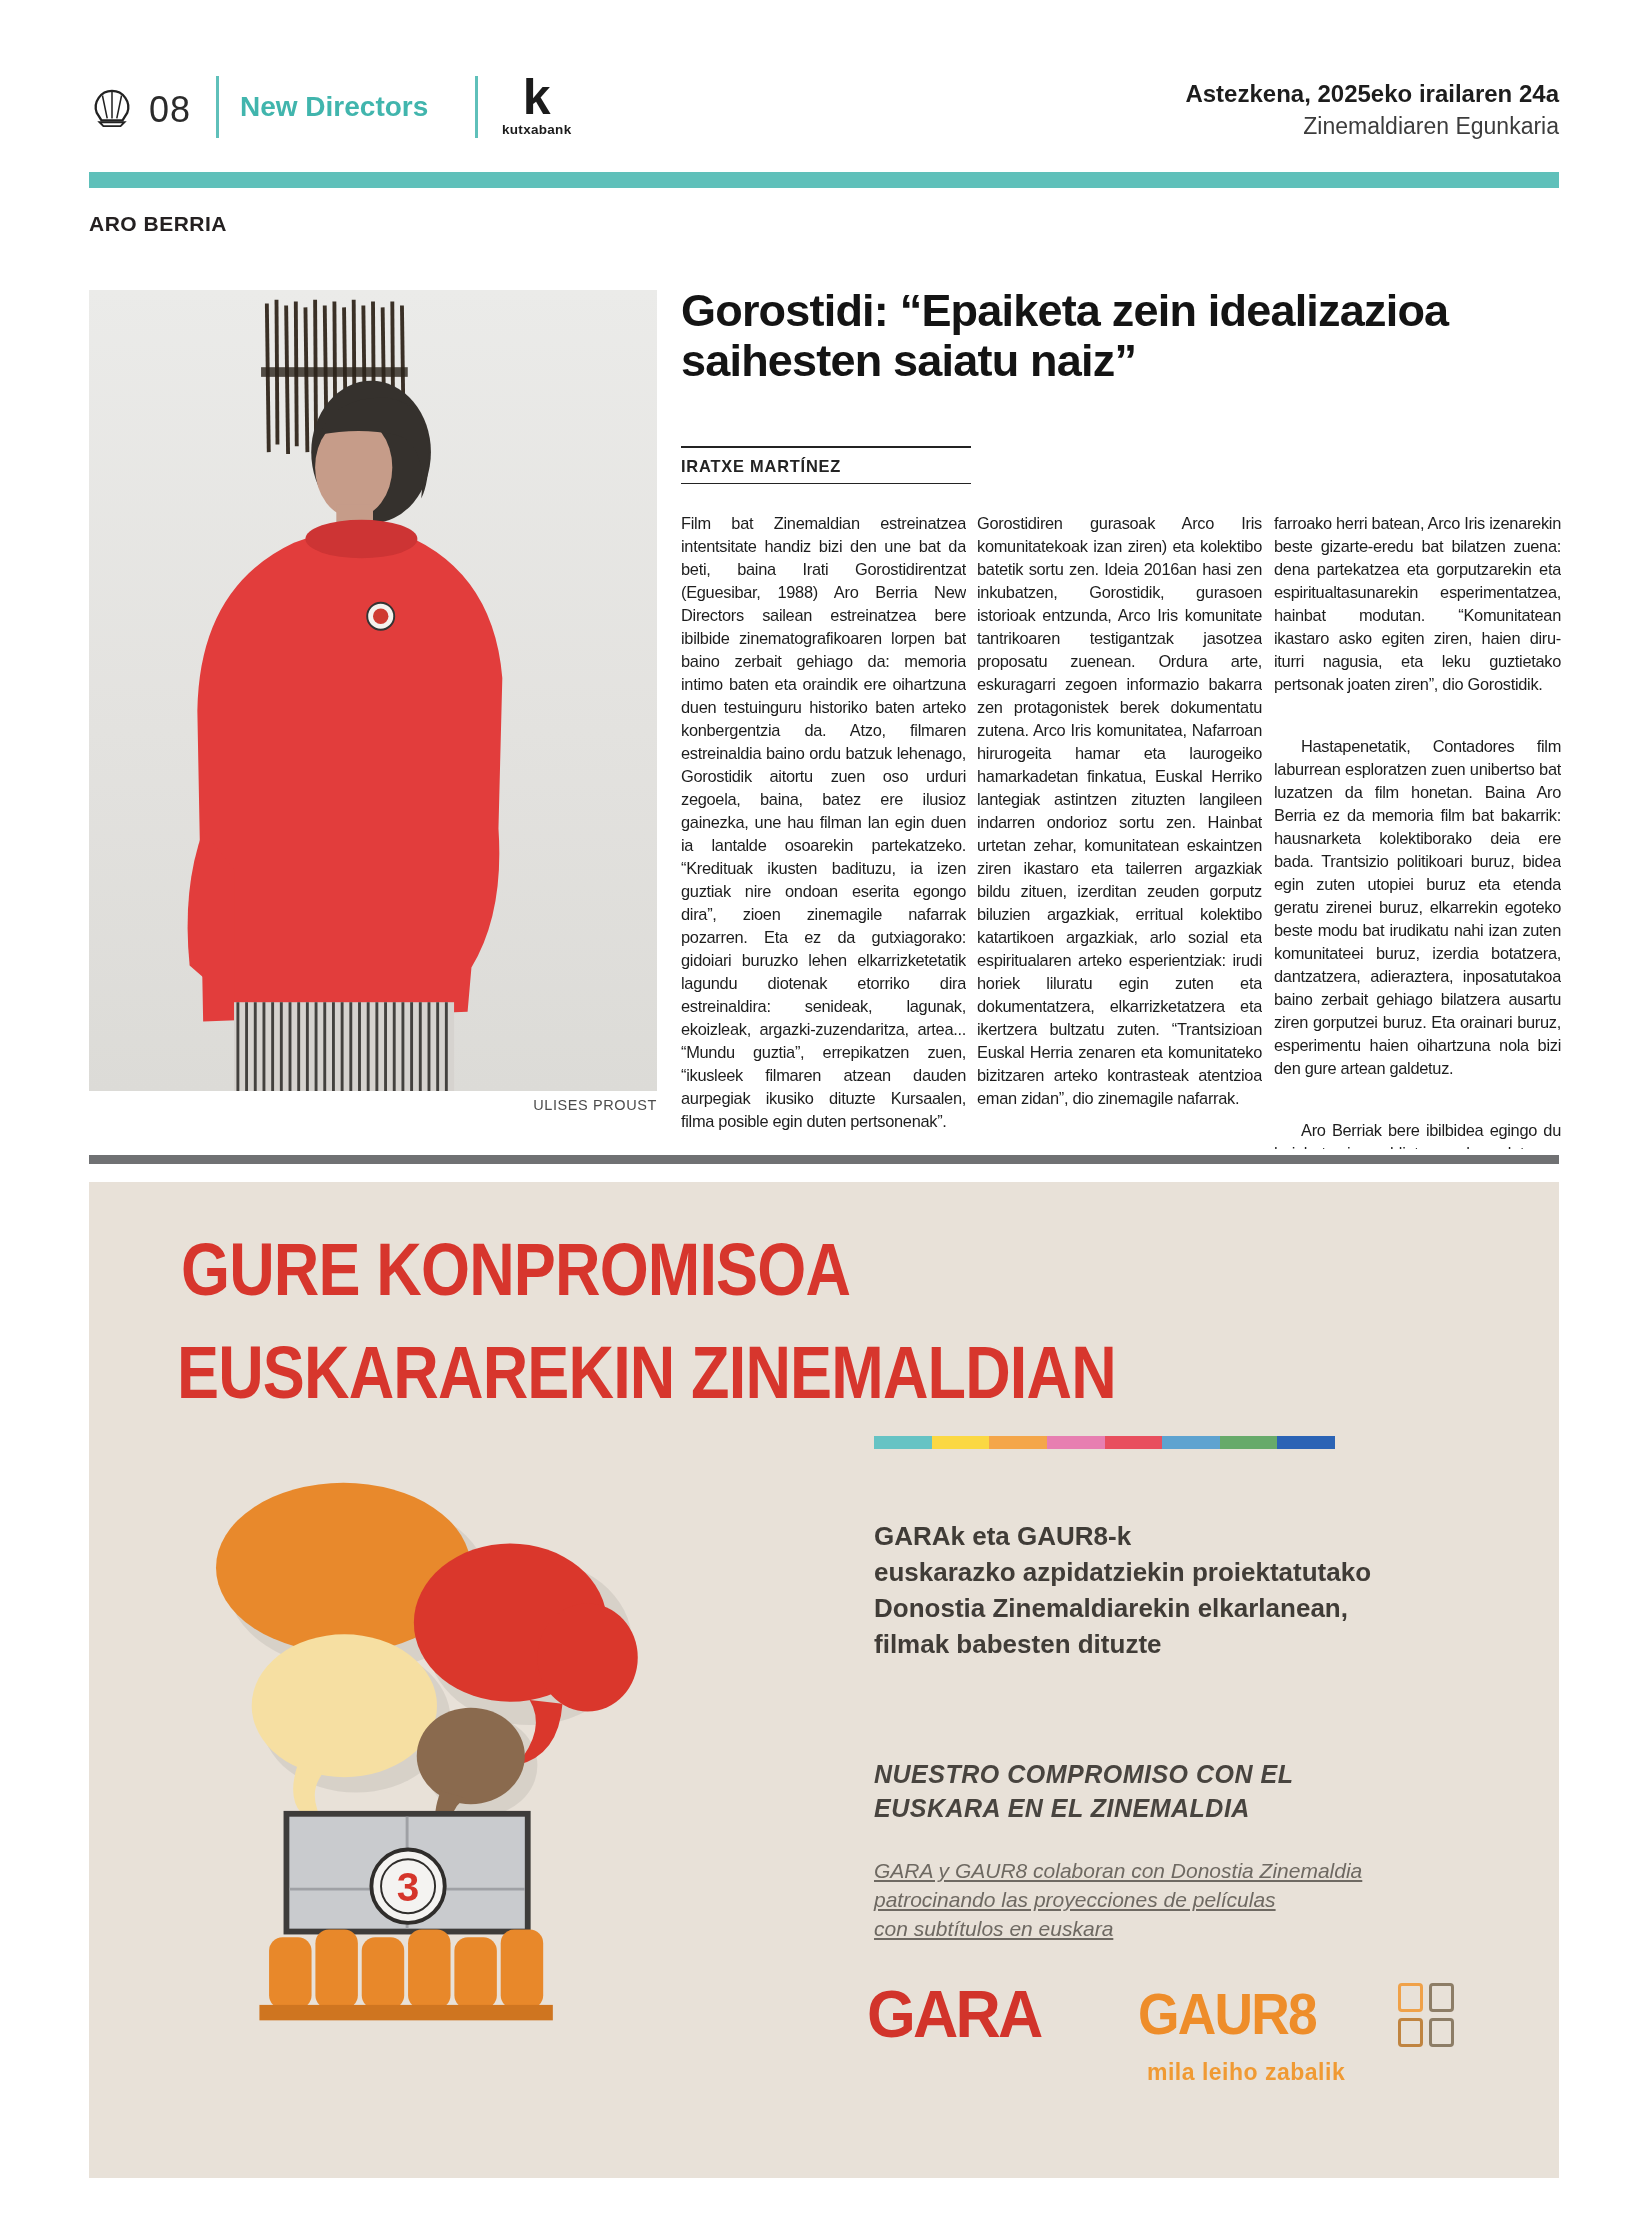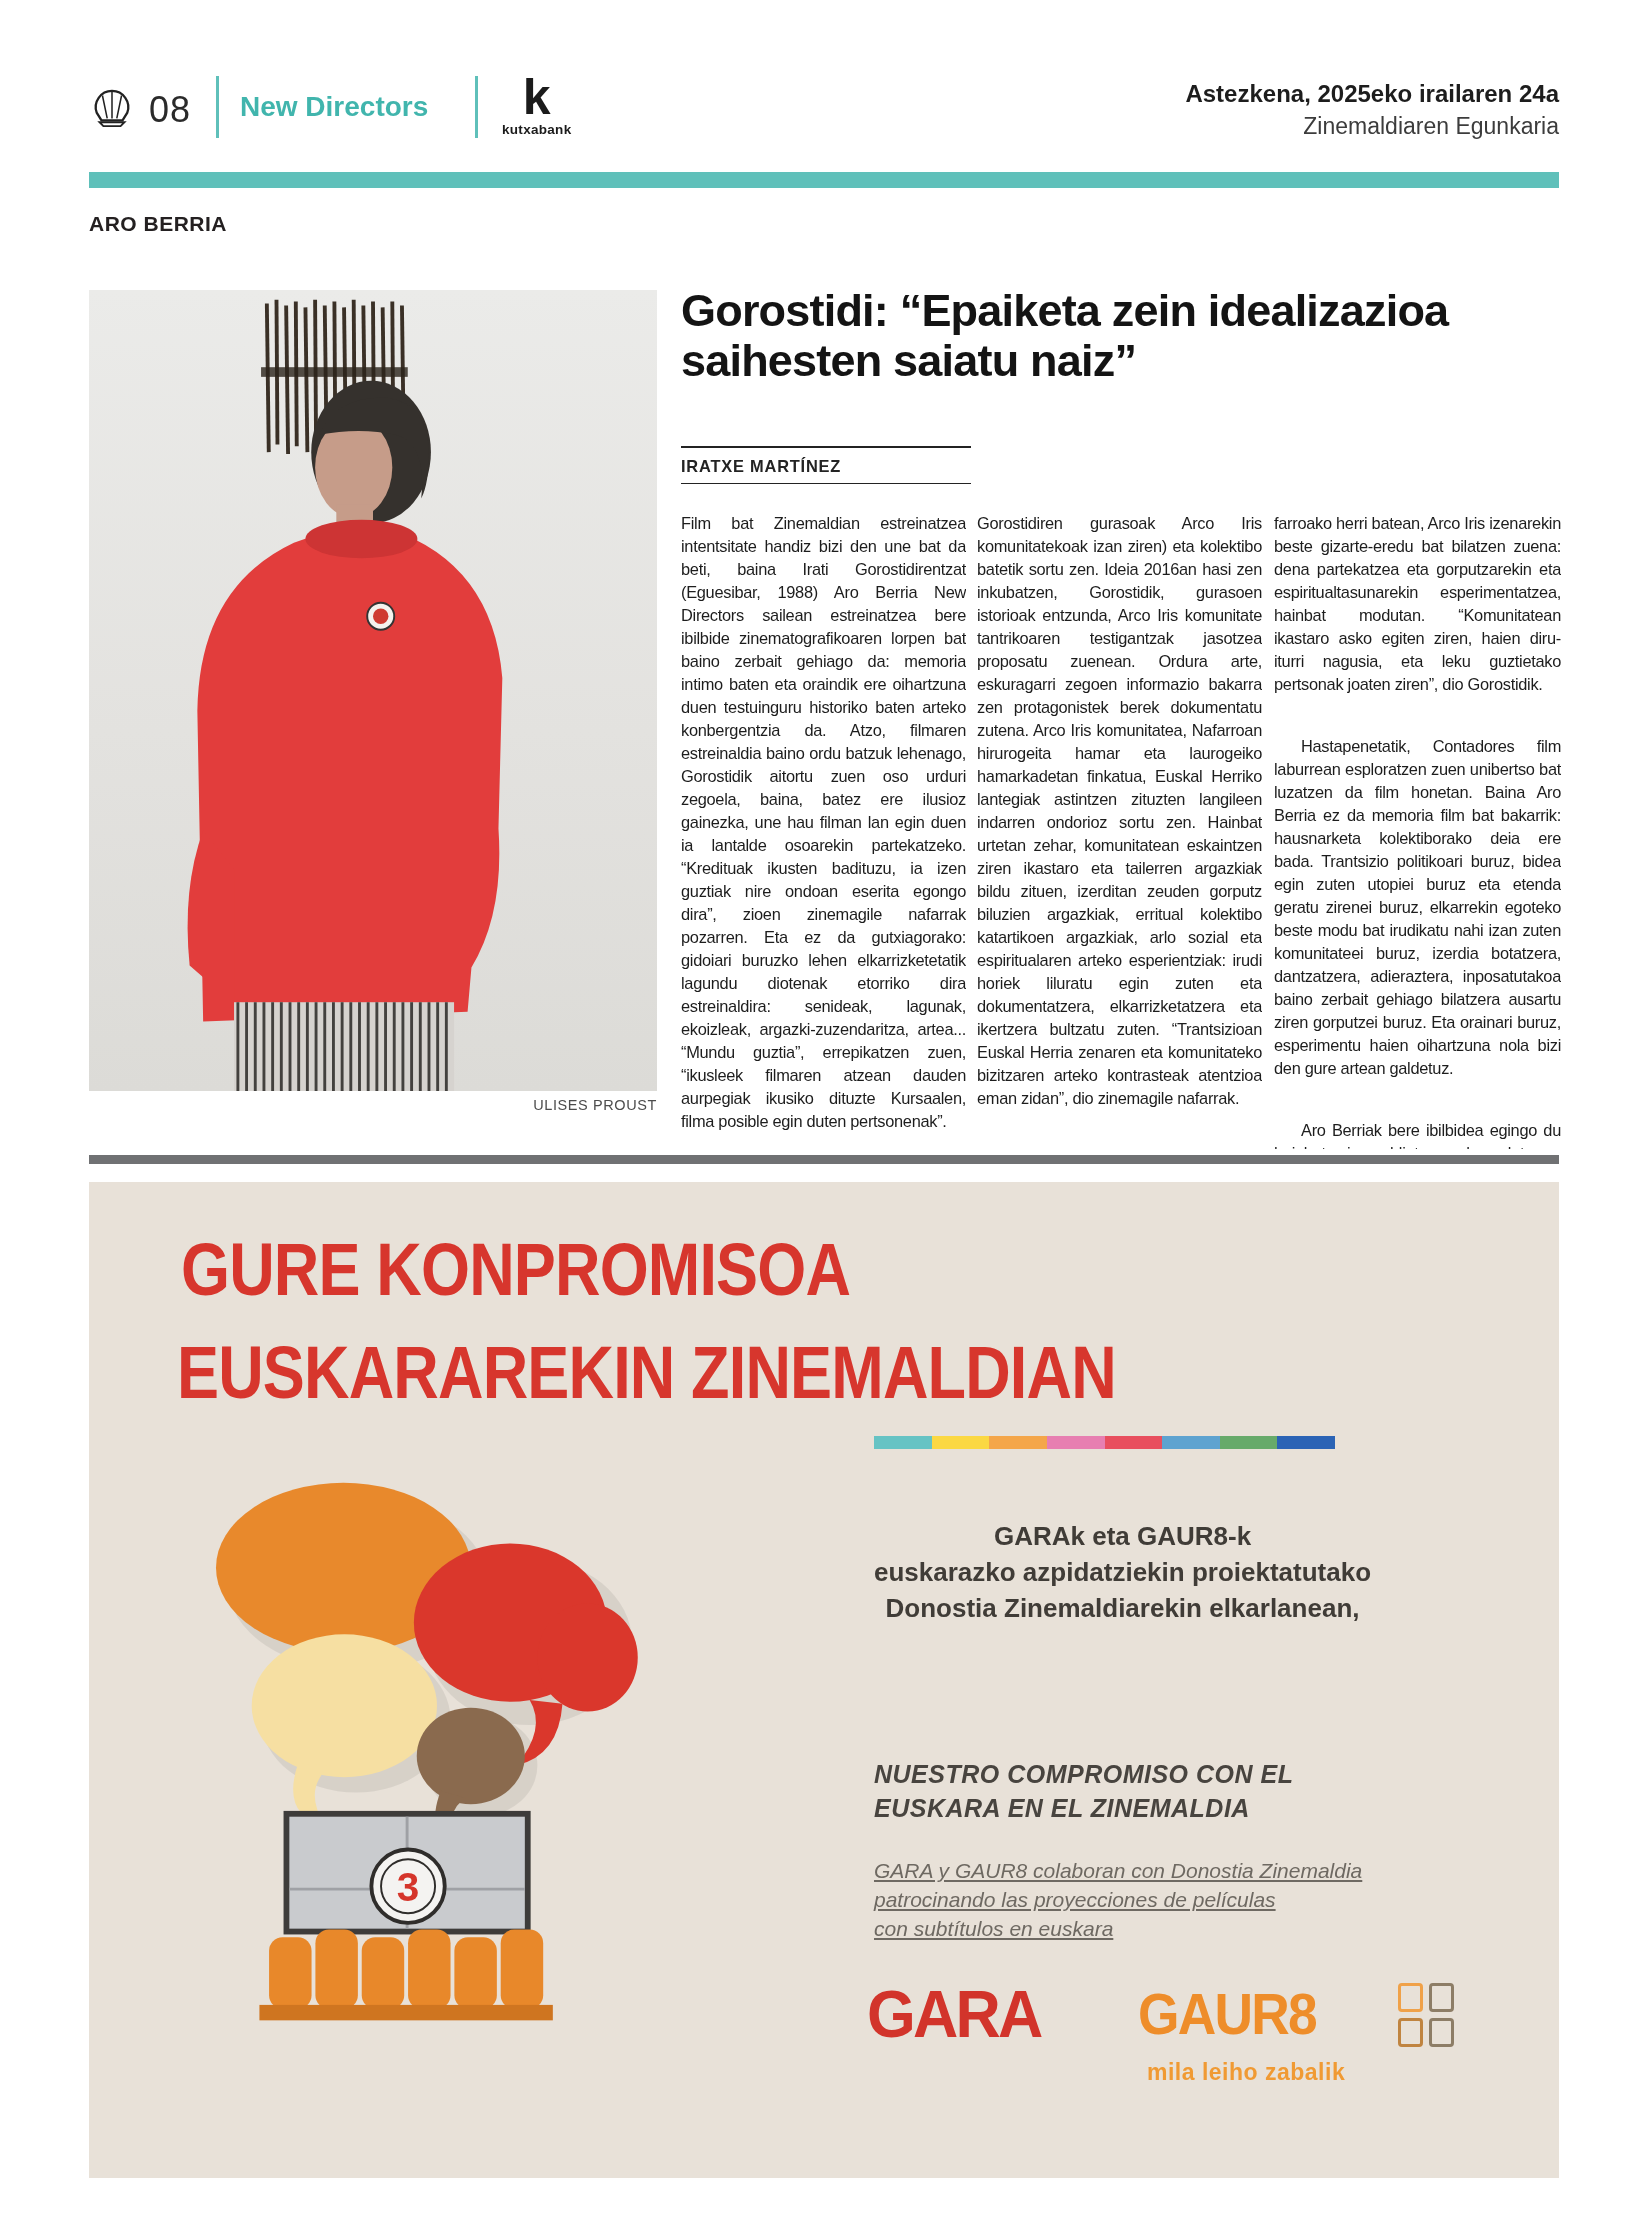--- a/index.html
+++ b/index.html
@@ -184,24 +184,25 @@
         <div style="background: rgb(102, 195, 196);"></div>
         <div style="background: rgb(251, 216, 67);"></div>
         <div style="background: rgb(244, 166, 74);"></div>
         <div style="background: rgb(231, 127, 177);"></div>
         <div style="background: rgb(232, 79, 94);"></div>
         <div style="background: rgb(94, 163, 208);"></div>
         <div style="background: rgb(103, 170, 106);"></div>
         <div style="background: rgb(43, 99, 181);"></div>
       </div>
 
-    <div class="abs ad-eus" style="left:785px; top:336px;text-align:center;">
+    <div class="abs ad-eus" style="left:785px; top:336px;">
       <div>GARAk eta GAUR8-k</div>
       <div>euskarazko azpidatziekin proiektatutako</div>
       <div>Donostia Zinemaldiarekin elkarlanean,</div>
+      <div>filmak babesten dituzte</div>
     </div>
 
     <div class="abs ad-es-h" style="left:785px; top:575px;">
       <div>NUESTRO COMPROMISO CON EL</div>
       <div>EUSKARA EN EL ZINEMALDIA</div>
     </div>
 
     <div class="abs ad-es-t" style="left:785px; top:674px;">
       <div>GARA y GAUR8 colaboran con Donostia Zinemaldia</div>
       <div>patrocinando las proyecciones de películas</div>

